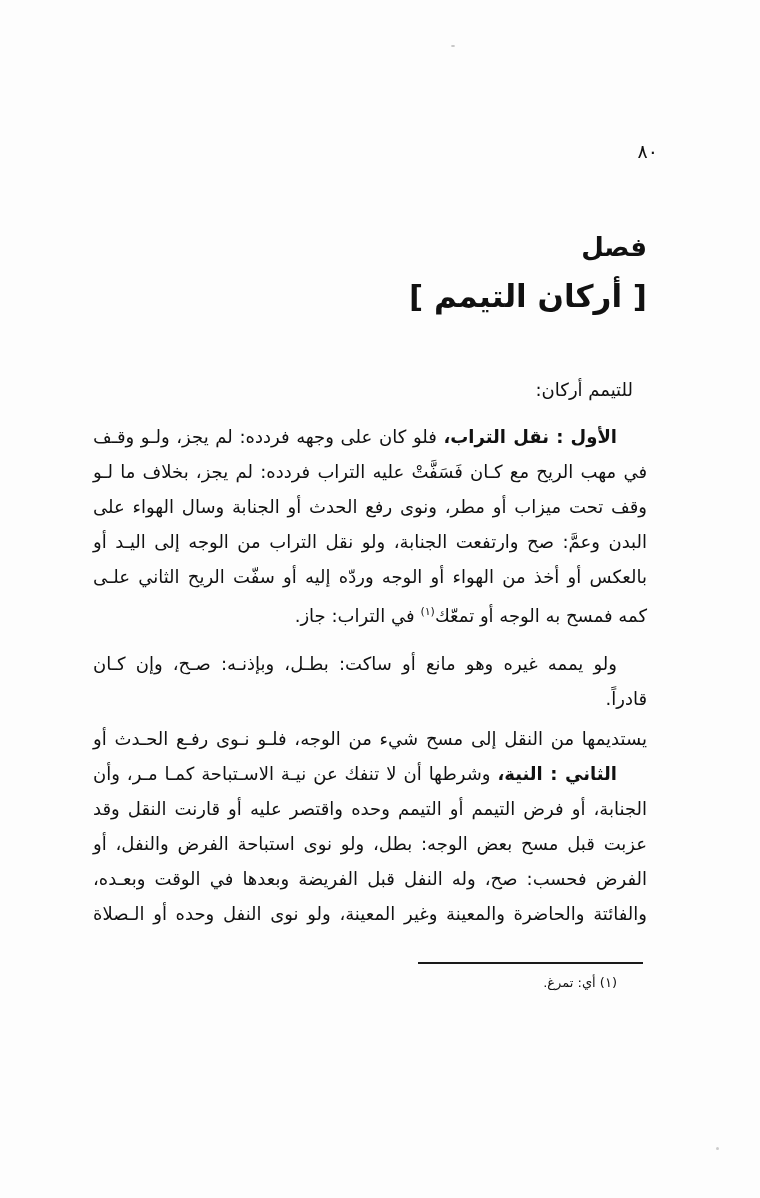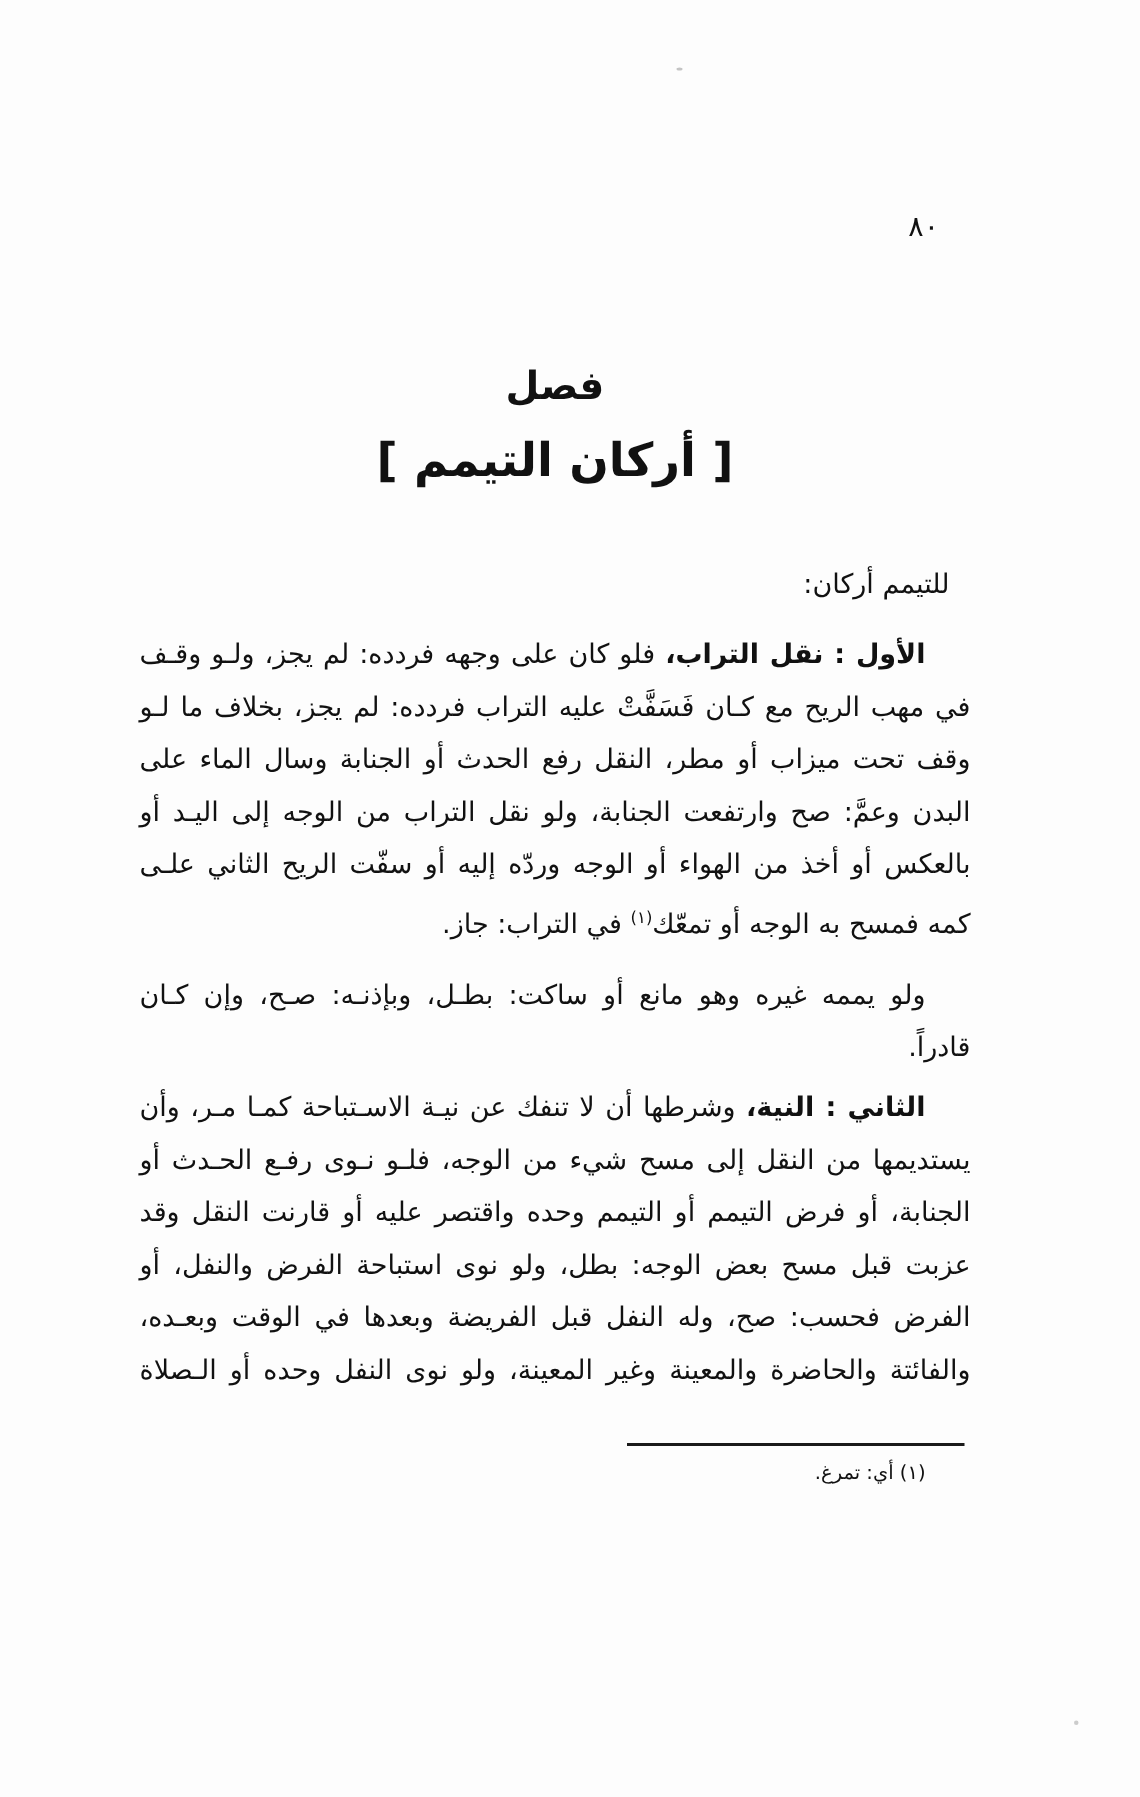--- a/index.html
+++ b/index.html
@@ -6,29 +6,29 @@
   body {
     width: 760px; height: 1198px;
     background: #fdfdfd;
     position: relative;
     font-family: "DejaVu Sans", sans-serif;
     color: #111;
     overflow: hidden;
   }
   .page-number {
     position: absolute;
-    top: 140px; right: 134px;
+    top: 140px; right: 102px;
     font-size: 19px;
     letter-spacing: 1px;
     direction: rtl;
   }
   .heading-block {
     position: absolute;
-    left: 93px; top: 243px; width: 554px;
-    text-align: center;
+    left: 93px; top: 232px; width: 554px;
+    text-align: right;
     direction: rtl;
   }
   .heading-main {
     font-size: 26px; font-weight: bold;
     margin: 0 0 16px 0;
   }
   .heading-sub {
     font-size: 31px; font-weight: bold;
     margin: 0;
   }
@@ -90,34 +90,34 @@
 
 <div class="body-column">
 
   <div class="para gap-sm">
     <div class="line align-right indent-sm">للتيمم أركان:</div>
   </div>
 
   <div class="para gap-lg">
     <div class="line indent-md"><span class="bold">الأول : نقل التراب،</span> <span>فلو كان على وجهه فردده: لم يجز، ولـو وقـف</span></div>
     <div class="line">في مهب الريح مع كـان فَسَفَّتْ عليه التراب فردده: لم يجز، بخلاف ما لـو</div>
-    <div class="line">وقف تحت ميزاب أو مطر، النقل رفع الحدث أو الجنابة وسال الماء على</div>
+    <div class="line">وقف تحت ميزاب أو مطر، ونوى رفع الحدث أو الجنابة وسال الهواء على</div>
     <div class="line">البدن وعمَّ: صح وارتفعت الجنابة، ولو نقل التراب من الوجه إلى اليـد أو</div>
     <div class="line">بالعكس أو أخذ من الهواء أو الوجه وردّه إليه أو سفّت الريح الثاني علـى</div>
     <div class="line align-right"><span>كمه فمسح به الوجه أو تمعّك</span><sup class="fn-mark">(١)</sup> <span>في التراب: جاز.</span></div>
   </div>
 
   <div class="para gap-md">
     <div class="line indent-md">ولو يممه غيره وهو مانع أو ساكت: بطـل، وبإذنـه: صـح، وإن كـان</div>
     <div class="line align-right">قادراً.</div>
   </div>
 
   <div class="para">
+    <div class="line">يستديمها من النقل إلى مسح شيء من الوجه، فلـو نـوى رفـع الحـدث أو</div>
     <div class="line indent-md"><span class="bold">الثاني : النية،</span> <span>وشرطها أن لا تنفك عن نيـة الاسـتباحة كمـا مـر، وأن</span></div>
-    <div class="line">يستديمها من النقل إلى مسح شيء من الوجه، فلـو نـوى رفـع الحـدث أو</div>
     <div class="line">الجنابة، أو فرض التيمم أو التيمم وحده واقتصر عليه أو قارنت النقل وقد</div>
     <div class="line">عزبت قبل مسح بعض الوجه: بطل، ولو نوى استباحة الفرض والنفل، أو</div>
     <div class="line">الفرض فحسب: صح، وله النفل قبل الفريضة وبعدها في الوقت وبعـده،</div>
     <div class="line">والفائتة والحاضرة والمعينة وغير المعينة، ولو نوى النفل وحده أو الـصلاة</div>
   </div>
 
 </div>
 
 <div class="footnote-rule"></div>
 <div class="footnote-text">(١) أي: تمرغ.</div>

